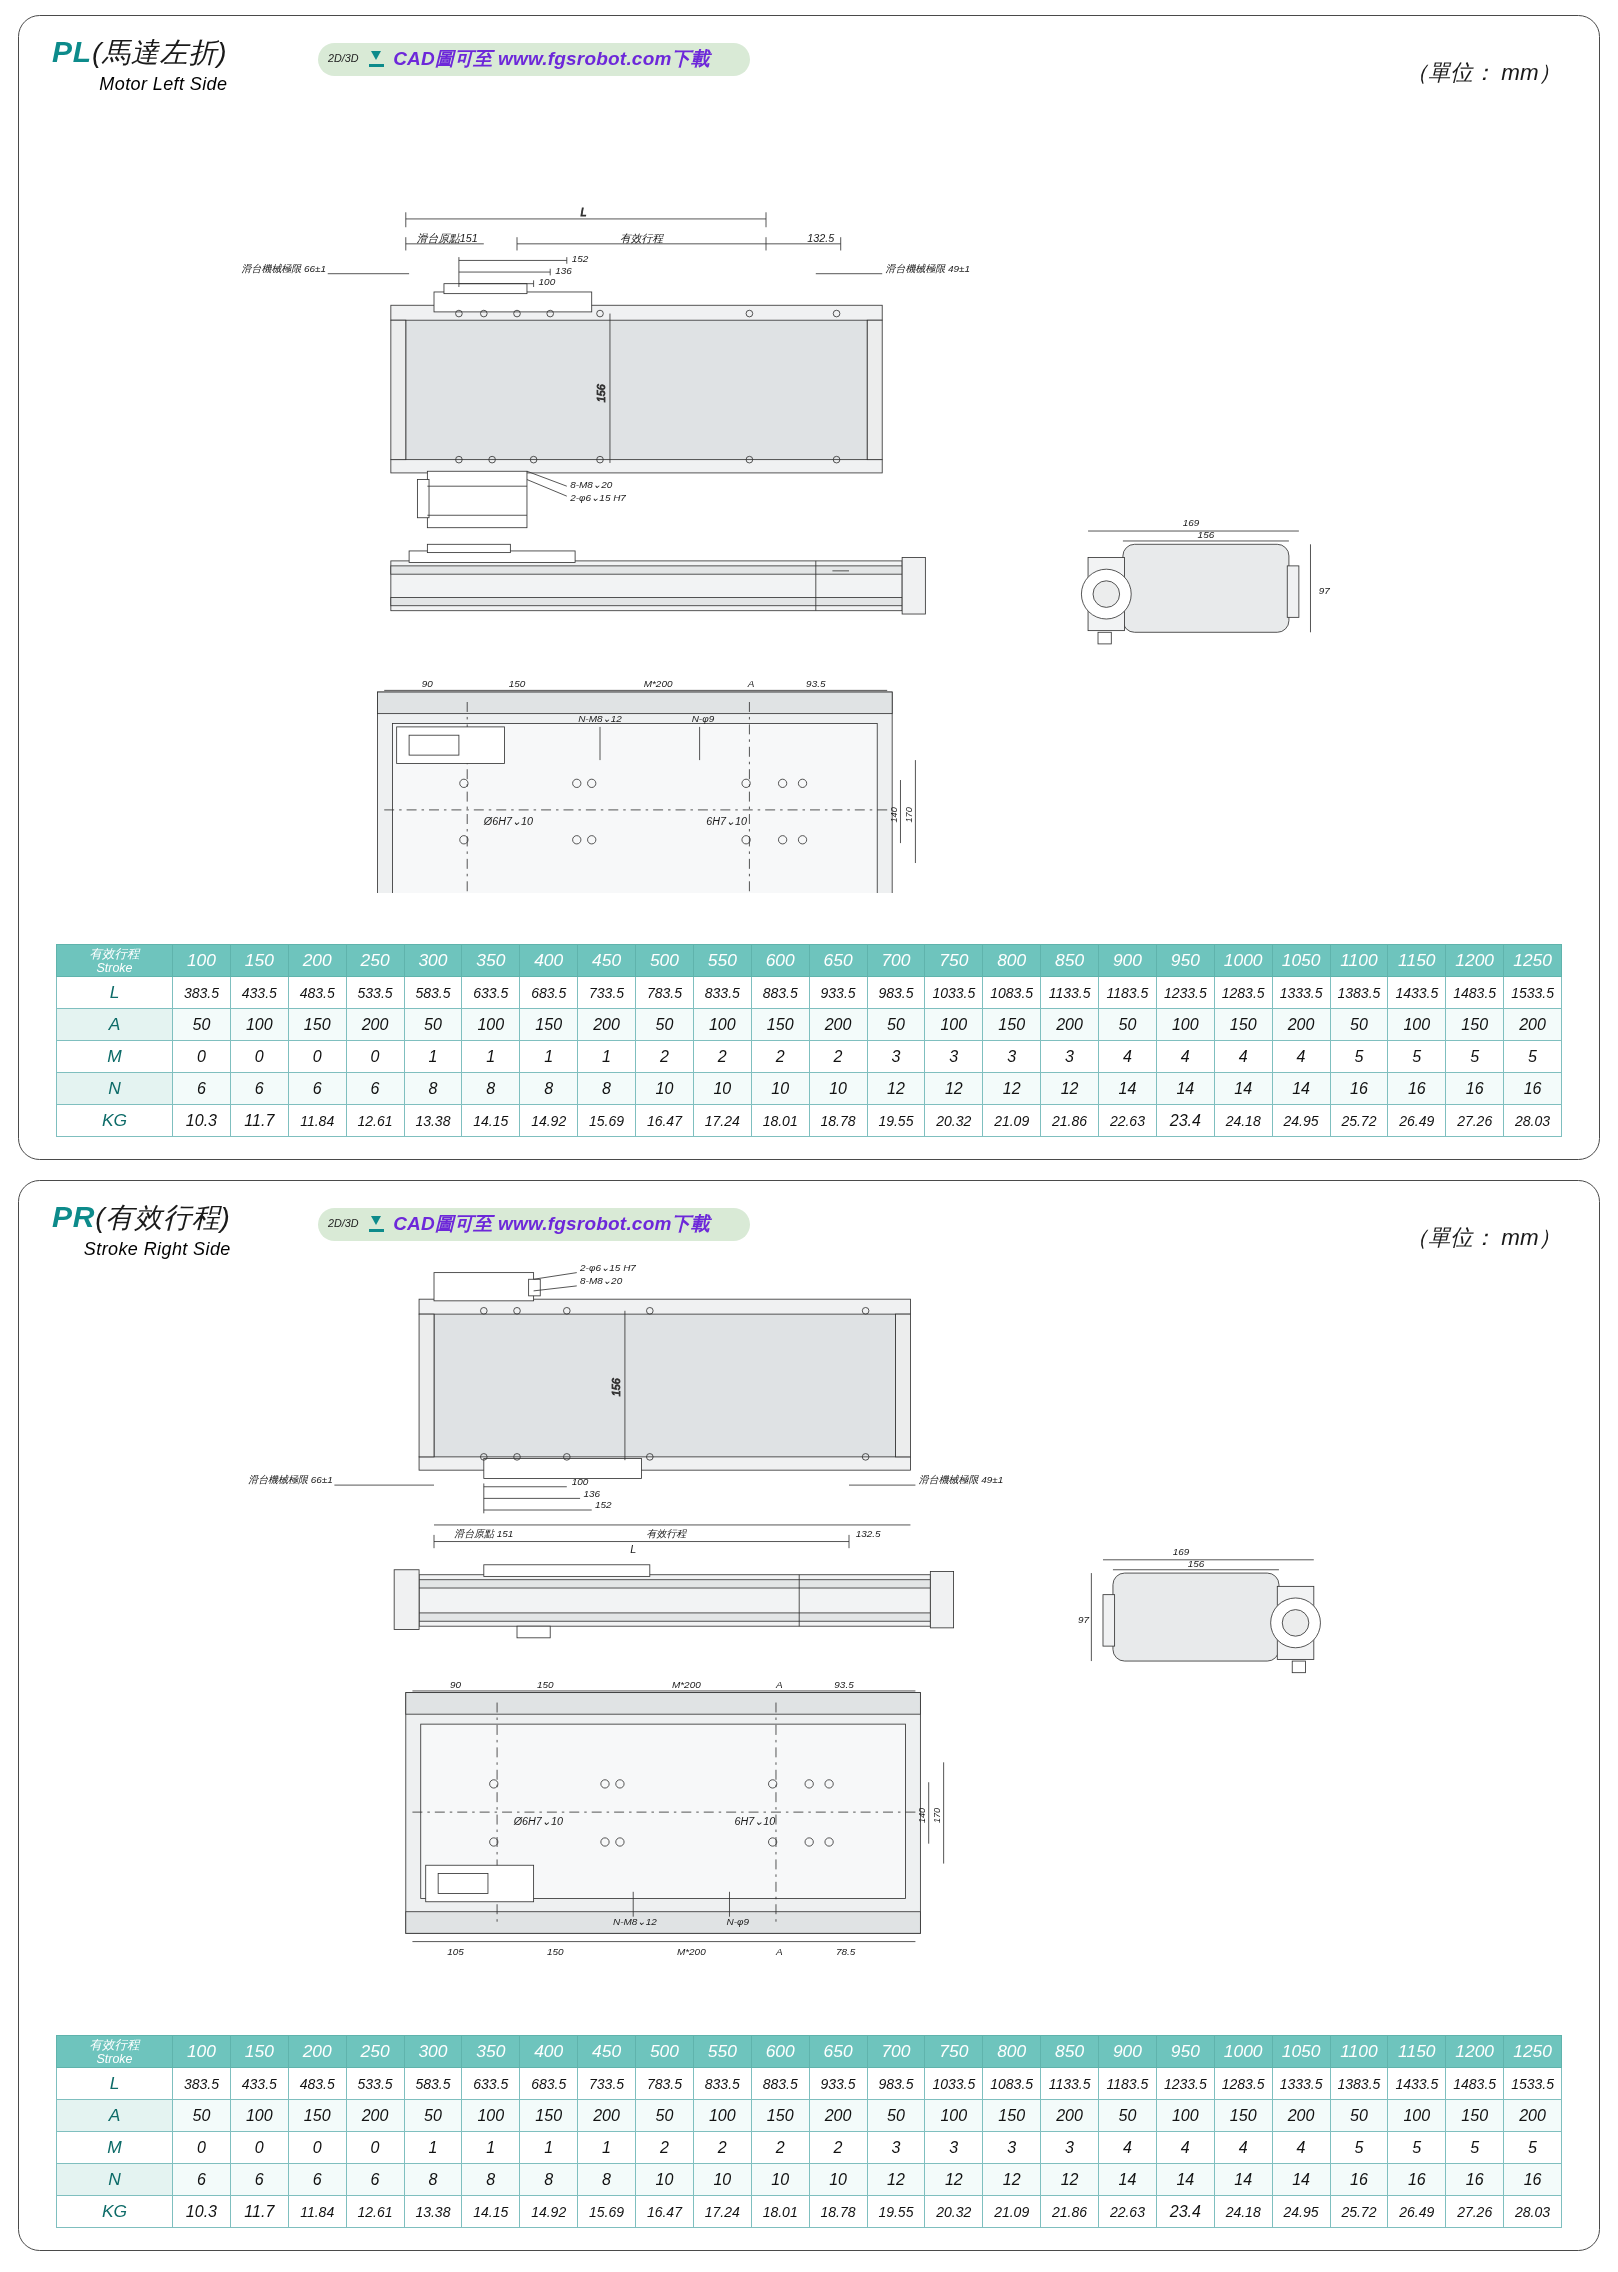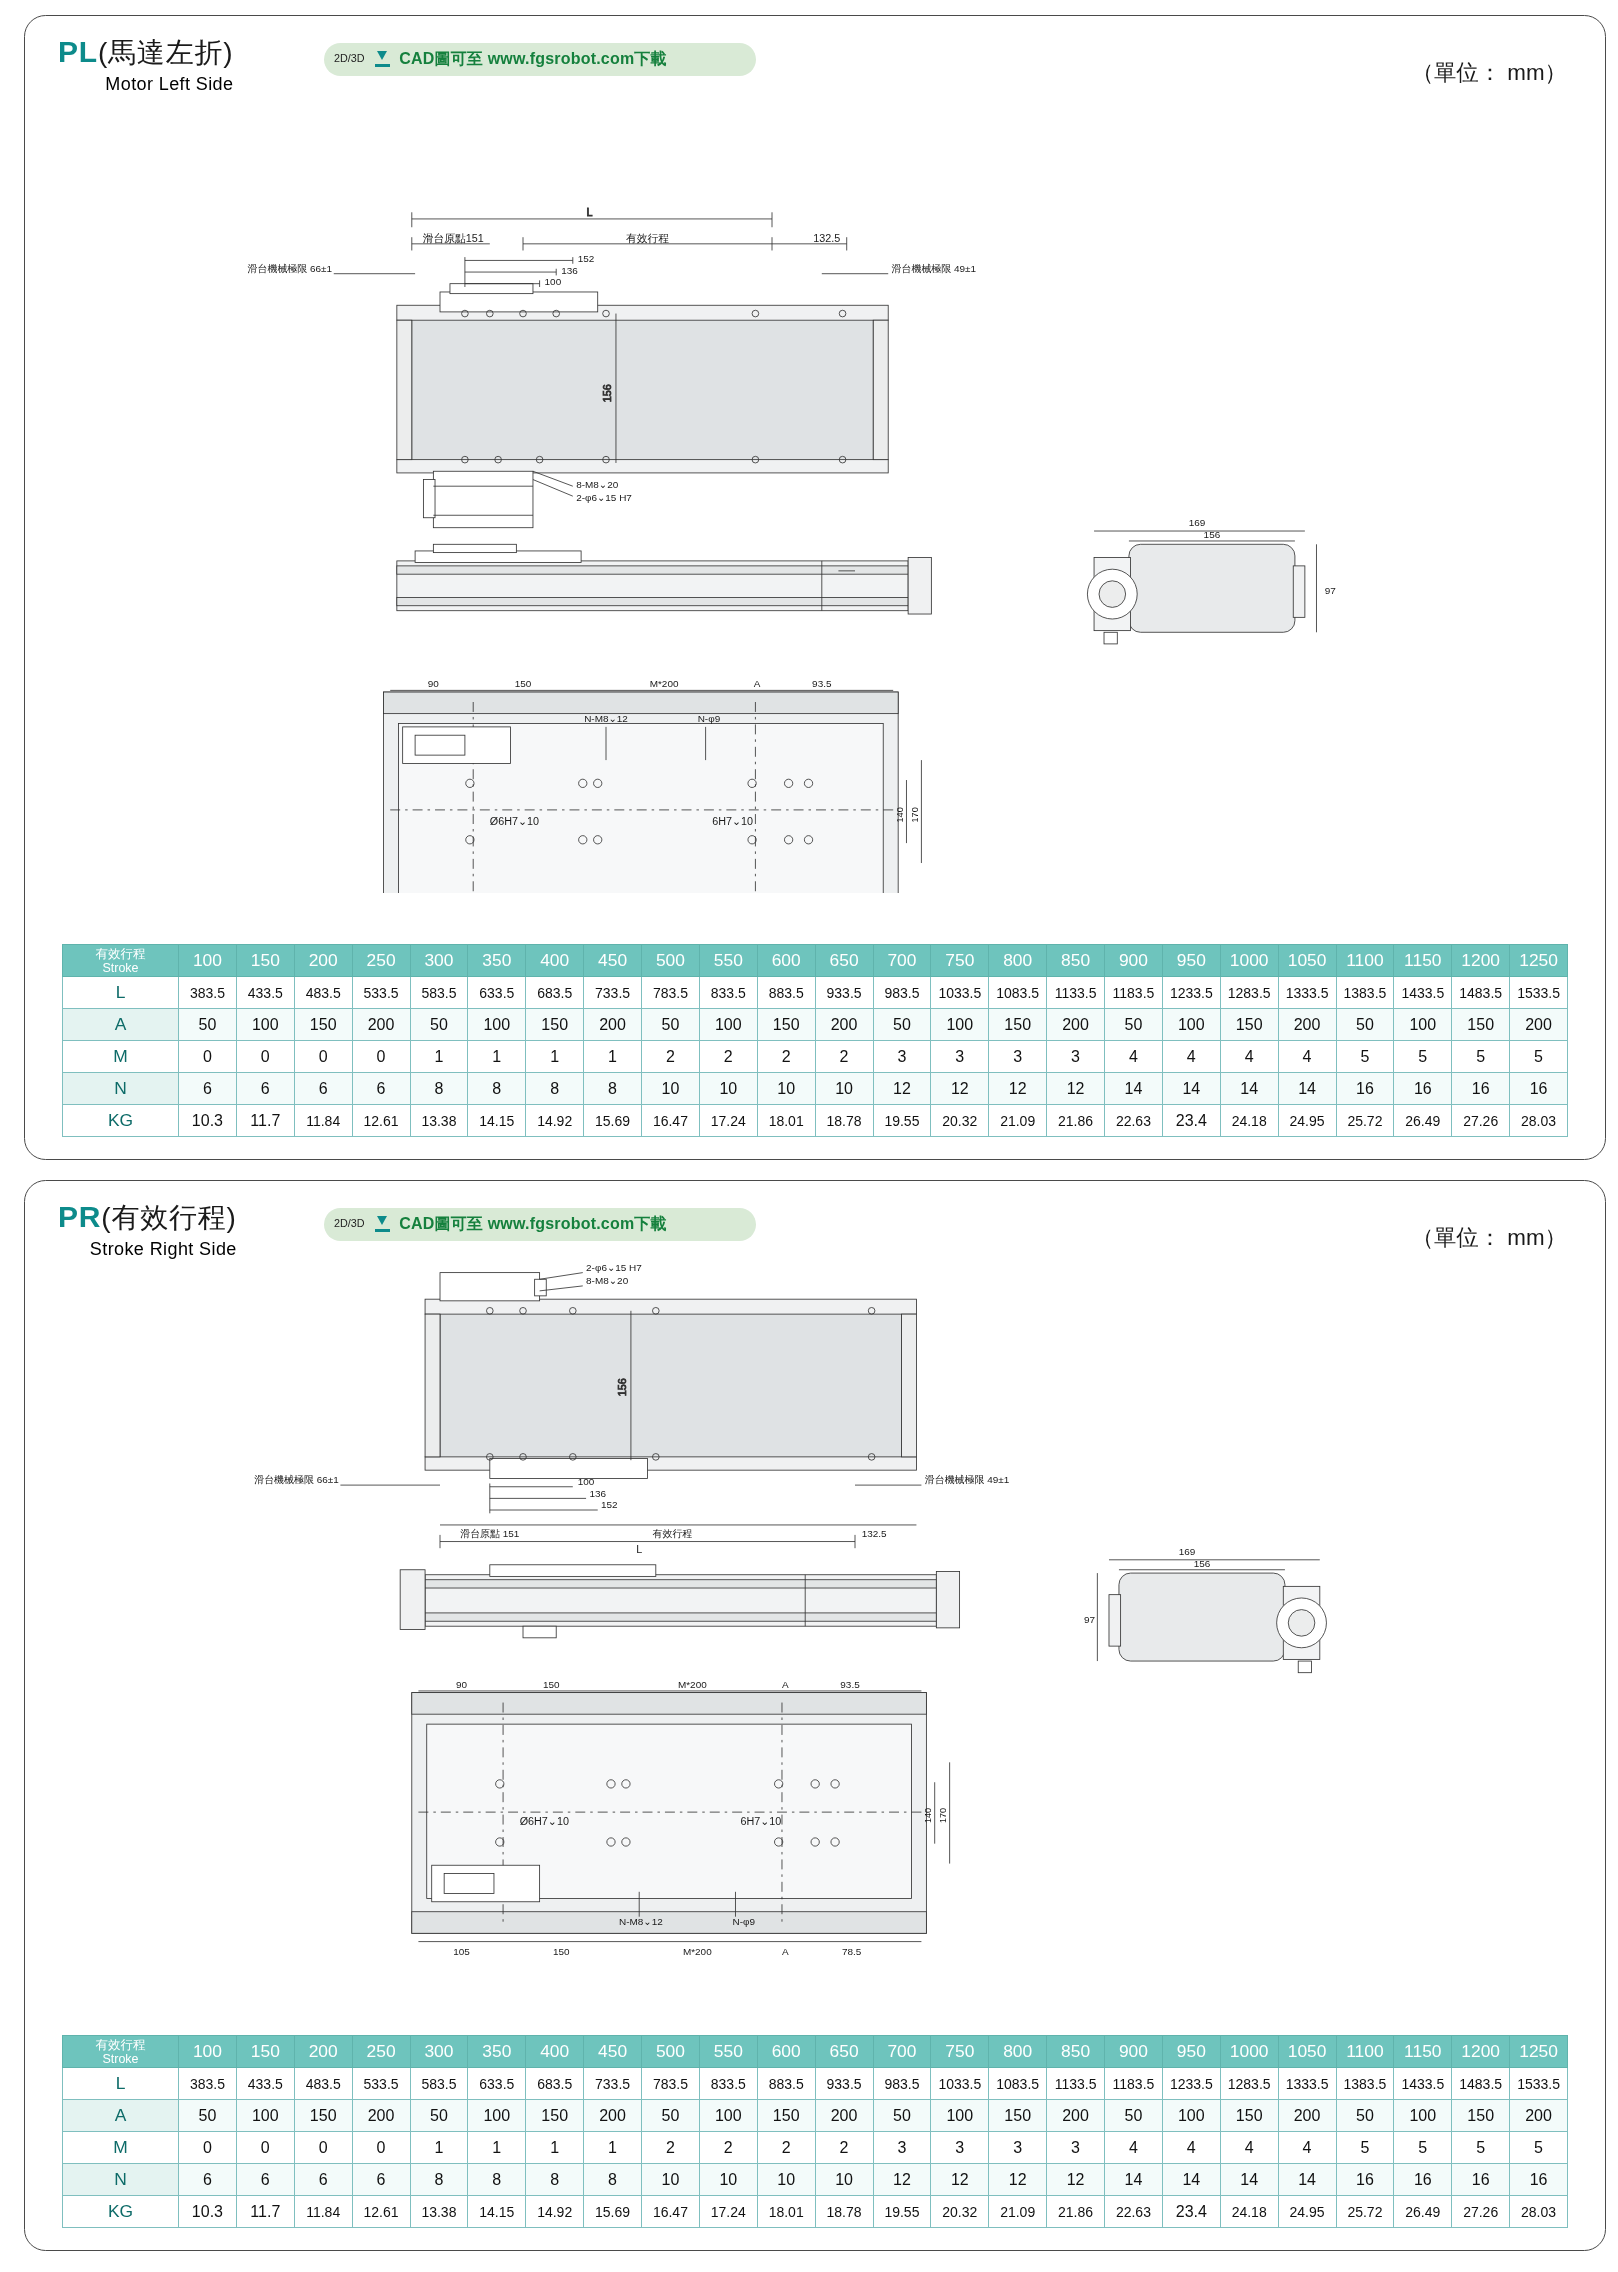--- a/index.html
+++ b/index.html
@@ -3,21 +3,21 @@
 <meta charset="utf-8">
 <style>
   * { box-sizing: border-box; }
   html, body {
     margin: 0; padding: 0;
     background: #ffffff;
     font-family: "Liberation Sans", sans-serif;
   }
   body { width: 1619px; height: 2273px; position: relative; }
 
-  .page { width: 1575px; height: 2273px; padding: 15px 24px; }
+  .page { width: 1575px; height: 2273px; padding: 15px 18px; font-style: italic; }
 
   .panel {
     position: relative;
     border: 1.7px solid #4a4a4a;
     border-radius: 21.6px;
     background: #fff;
     width: 1582px;
     overflow: hidden;
   }
   .panel-top { height: 1145px; margin-bottom: 20px; }
@@ -42,21 +42,21 @@
   .cad-2d3d { font-size: 10.8px; color: #222; line-height: 1.05; text-align: left; }
   .dl-icon { width: 18px; height: 18px; position: relative; }
   .dl-icon .arrow {
     position: absolute; left: 4.2px; top: 0.8px;
     width: 0; height: 0;
     border-left: 5px solid transparent;
     border-right: 5px solid transparent;
     border-top: 9px solid #0d8b8b;
   }
   .dl-icon .bar { position: absolute; left: 1.7px; bottom: 0.8px; width: 15px; height: 3.3px; background: #0d8b8b; }
-  .cad-text { font-size: 16px; color: #15803d; font-weight: bold; letter-spacing: 0.2px; }
+  .cad-text { font-size: 19px; color: #6d28d9; font-weight: bold; letter-spacing: 0.2px; }
 
   .unit { position: absolute; right: 38px; top: 41px; font-size: 22.4px; color: #1a1a1a; }
 
   
   .drawing { position: relative; }
   .dwg-top { height: 797px; }
   .dwg-bot { height: 747px; }
   svg.dwg { position: absolute; left: 0; top: 0; }
 
   

